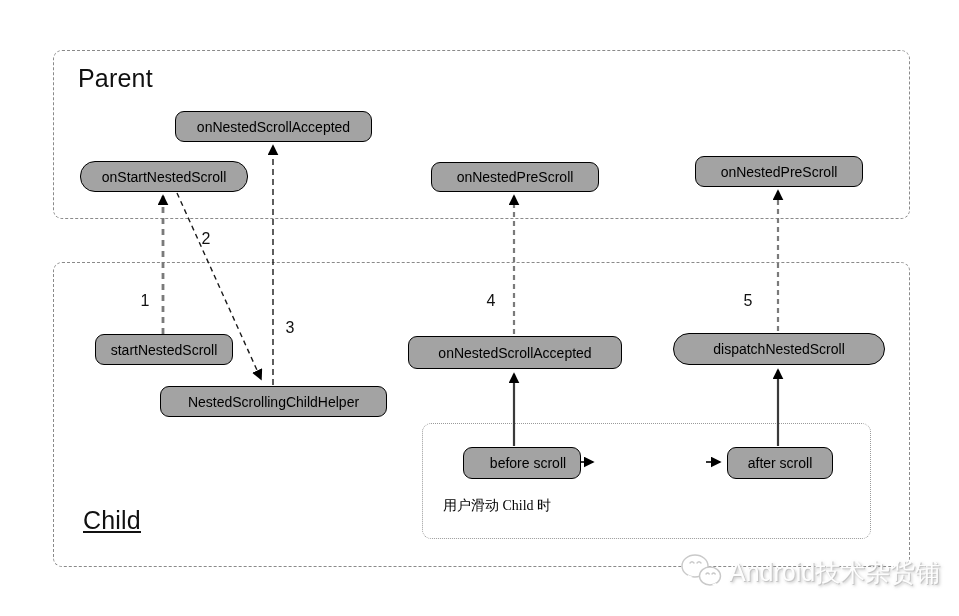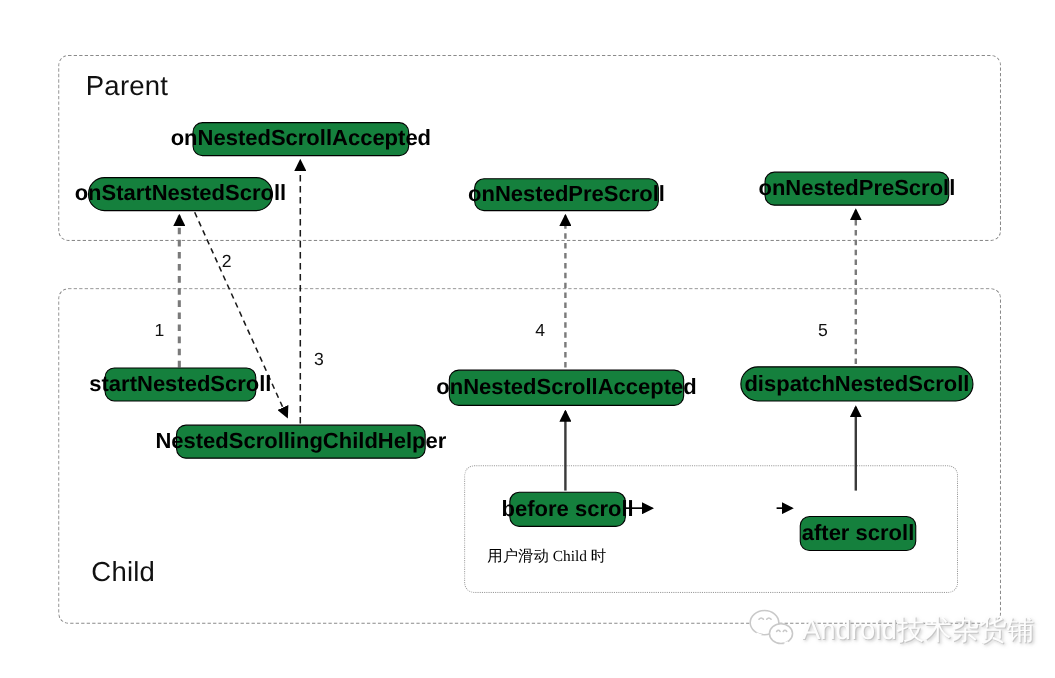--- a/index.html
+++ b/index.html
@@ -11,22 +11,22 @@
     position:absolute; border:1.4px dashed #8a8a8a; border-radius:9px; background:transparent;
   }
   .inner-container {
     position:absolute; border:1.2px dotted #9a9a9a; border-radius:9px; background:transparent;
   }
   .section-label {
     position:absolute; font-size:25px; color:#111; letter-spacing:0.2px;
   }
   .node {
     position:absolute; display:flex; align-items:center; justify-content:center;
-    border:1.6px solid #000; border-radius:9px; background:#15803d;
-    font-size:20px; white-space:nowrap; z-index:3;font-weight:bold;
+    border:1.6px solid #000; border-radius:9px; background:#a3a3a3;
+    font-size:14px; white-space:nowrap; z-index:3;
   }
   .step-num {
     position:absolute; font-size:16px; color:#111; z-index:3; width:20px; text-align:center;
   }
   .caption {
     position:absolute; font-size:14px; color:#000; z-index:3; white-space:nowrap;
   }
   svg.arrows { position:absolute; left:0; top:0; z-index:2; pointer-events:none; }
   .watermark {
     position:absolute; left:678px; top:550px; z-index:5;
@@ -41,21 +41,21 @@
 </head>
 <body>
 
 <div class="canvas">
 
   <div class="container" style="left:53px; top:50px; width:855px; height:167px;"></div>
   <div class="container" style="left:53px; top:262px; width:855px; height:303px;"></div>
   <div class="inner-container" style="left:422px; top:423px; width:447px; height:114px;"></div>
 
   <div class="section-label" style="left:78px; top:64px;">Parent</div>
-  <div class="section-label" style="left:83px; top:506px;">Child</div>
+  <div class="section-label" style="left:83px; top:506px;text-decoration:underline;">Child</div>
 
   <svg class="arrows" width="959" height="616" viewBox="0 0 959 616">
     <defs>
       <marker id="ah" viewBox="0 0 10 10" refX="8.5" refY="5" markerWidth="11" markerHeight="11" markerUnits="userSpaceOnUse" orient="auto">
         <path d="M0,0 L10,5 L0,10 Z" fill="#000"></path>
       </marker>
     </defs>
 
     <line x1="163" y1="334" x2="163" y2="196" stroke="#7a7a7a" stroke-width="2.8" stroke-dasharray="6 5" marker-end="url(#ah)"></line>
 
@@ -79,22 +79,22 @@
   <div class="node" style="left:175px; top:111px; width:195px; height:29px;">onNestedScrollAccepted</div>
   <div class="node" style="left:80px; top:161px; width:166px; height:29px;border-radius:15px;">onStartNestedScroll</div>
   <div class="node" style="left:431px; top:162px; width:166px; height:28px;">onNestedPreScroll</div>
   <div class="node" style="left:695px; top:156px; width:166px; height:29px;">onNestedPreScroll</div>
 
   <div class="node" style="left:160px; top:386px; width:225px; height:29px;">NestedScrollingChildHelper</div>
   <div class="node" style="left:95px; top:334px; width:136px; height:29px;">startNestedScroll</div>
   <div class="node" style="left:408px; top:336px; width:212px; height:31px;">onNestedScrollAccepted</div>
   <div class="node" style="left:673px; top:333px; width:210px; height:30px;border-radius:16px;">dispatchNestedScroll</div>
 
-  <div class="node" style="left:463px; top:447px; width:104px; height:30px;">before scroll</div>
-  <div class="node" style="left:727px; top:447px; width:104px; height:30px;margin-top:22px;">after scroll</div>
+  <div class="node" style="left:463px; top:447px; width:104px; height:30px;padding-left:12px;">before scroll</div>
+  <div class="node" style="left:727px; top:447px; width:104px; height:30px;">after scroll</div>
 
   <div class="caption" style="left:443px; top:497px;font-family:Liberation Serif, serif;">用户滑动 Child 时</div>
 
   <div class="step-num" style="left:135px; top:292px;">1</div>
   <div class="step-num" style="left:196px; top:230px;">2</div>
   <div class="step-num" style="left:280px; top:319px;">3</div>
   <div class="step-num" style="left:481px; top:292px;">4</div>
   <div class="step-num" style="left:738px; top:292px;">5</div>
 
   <div class="watermark">

